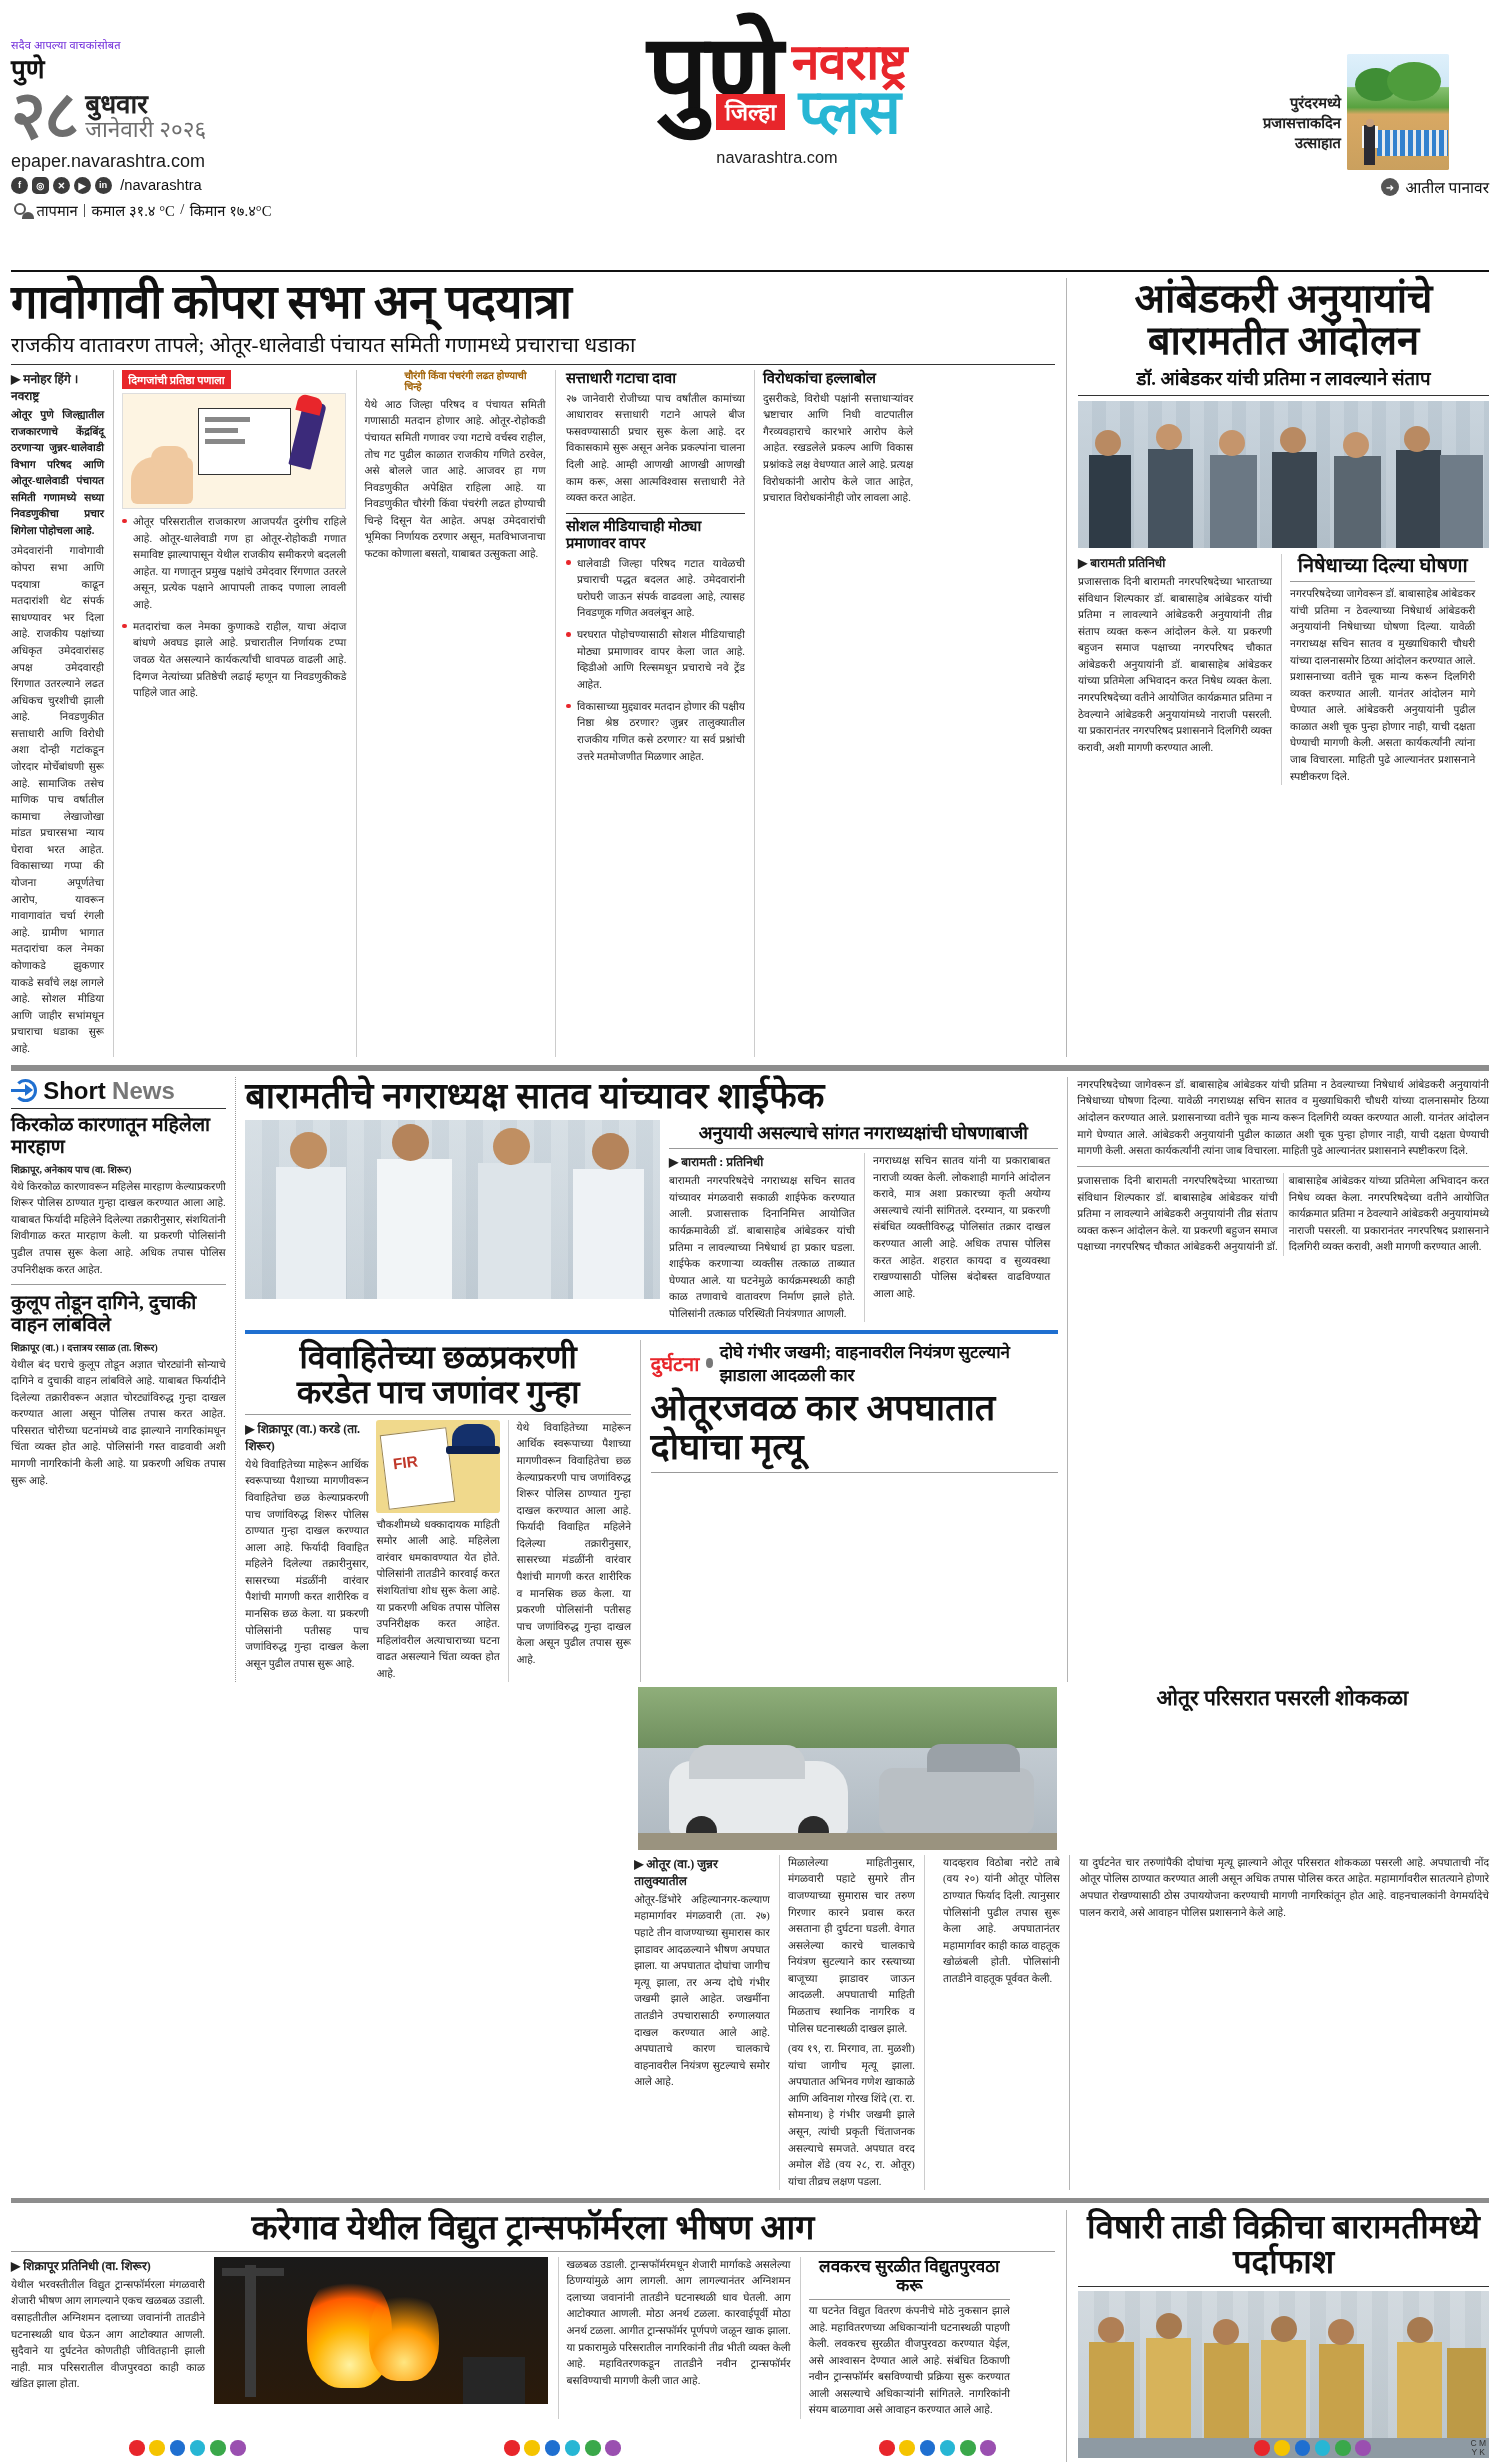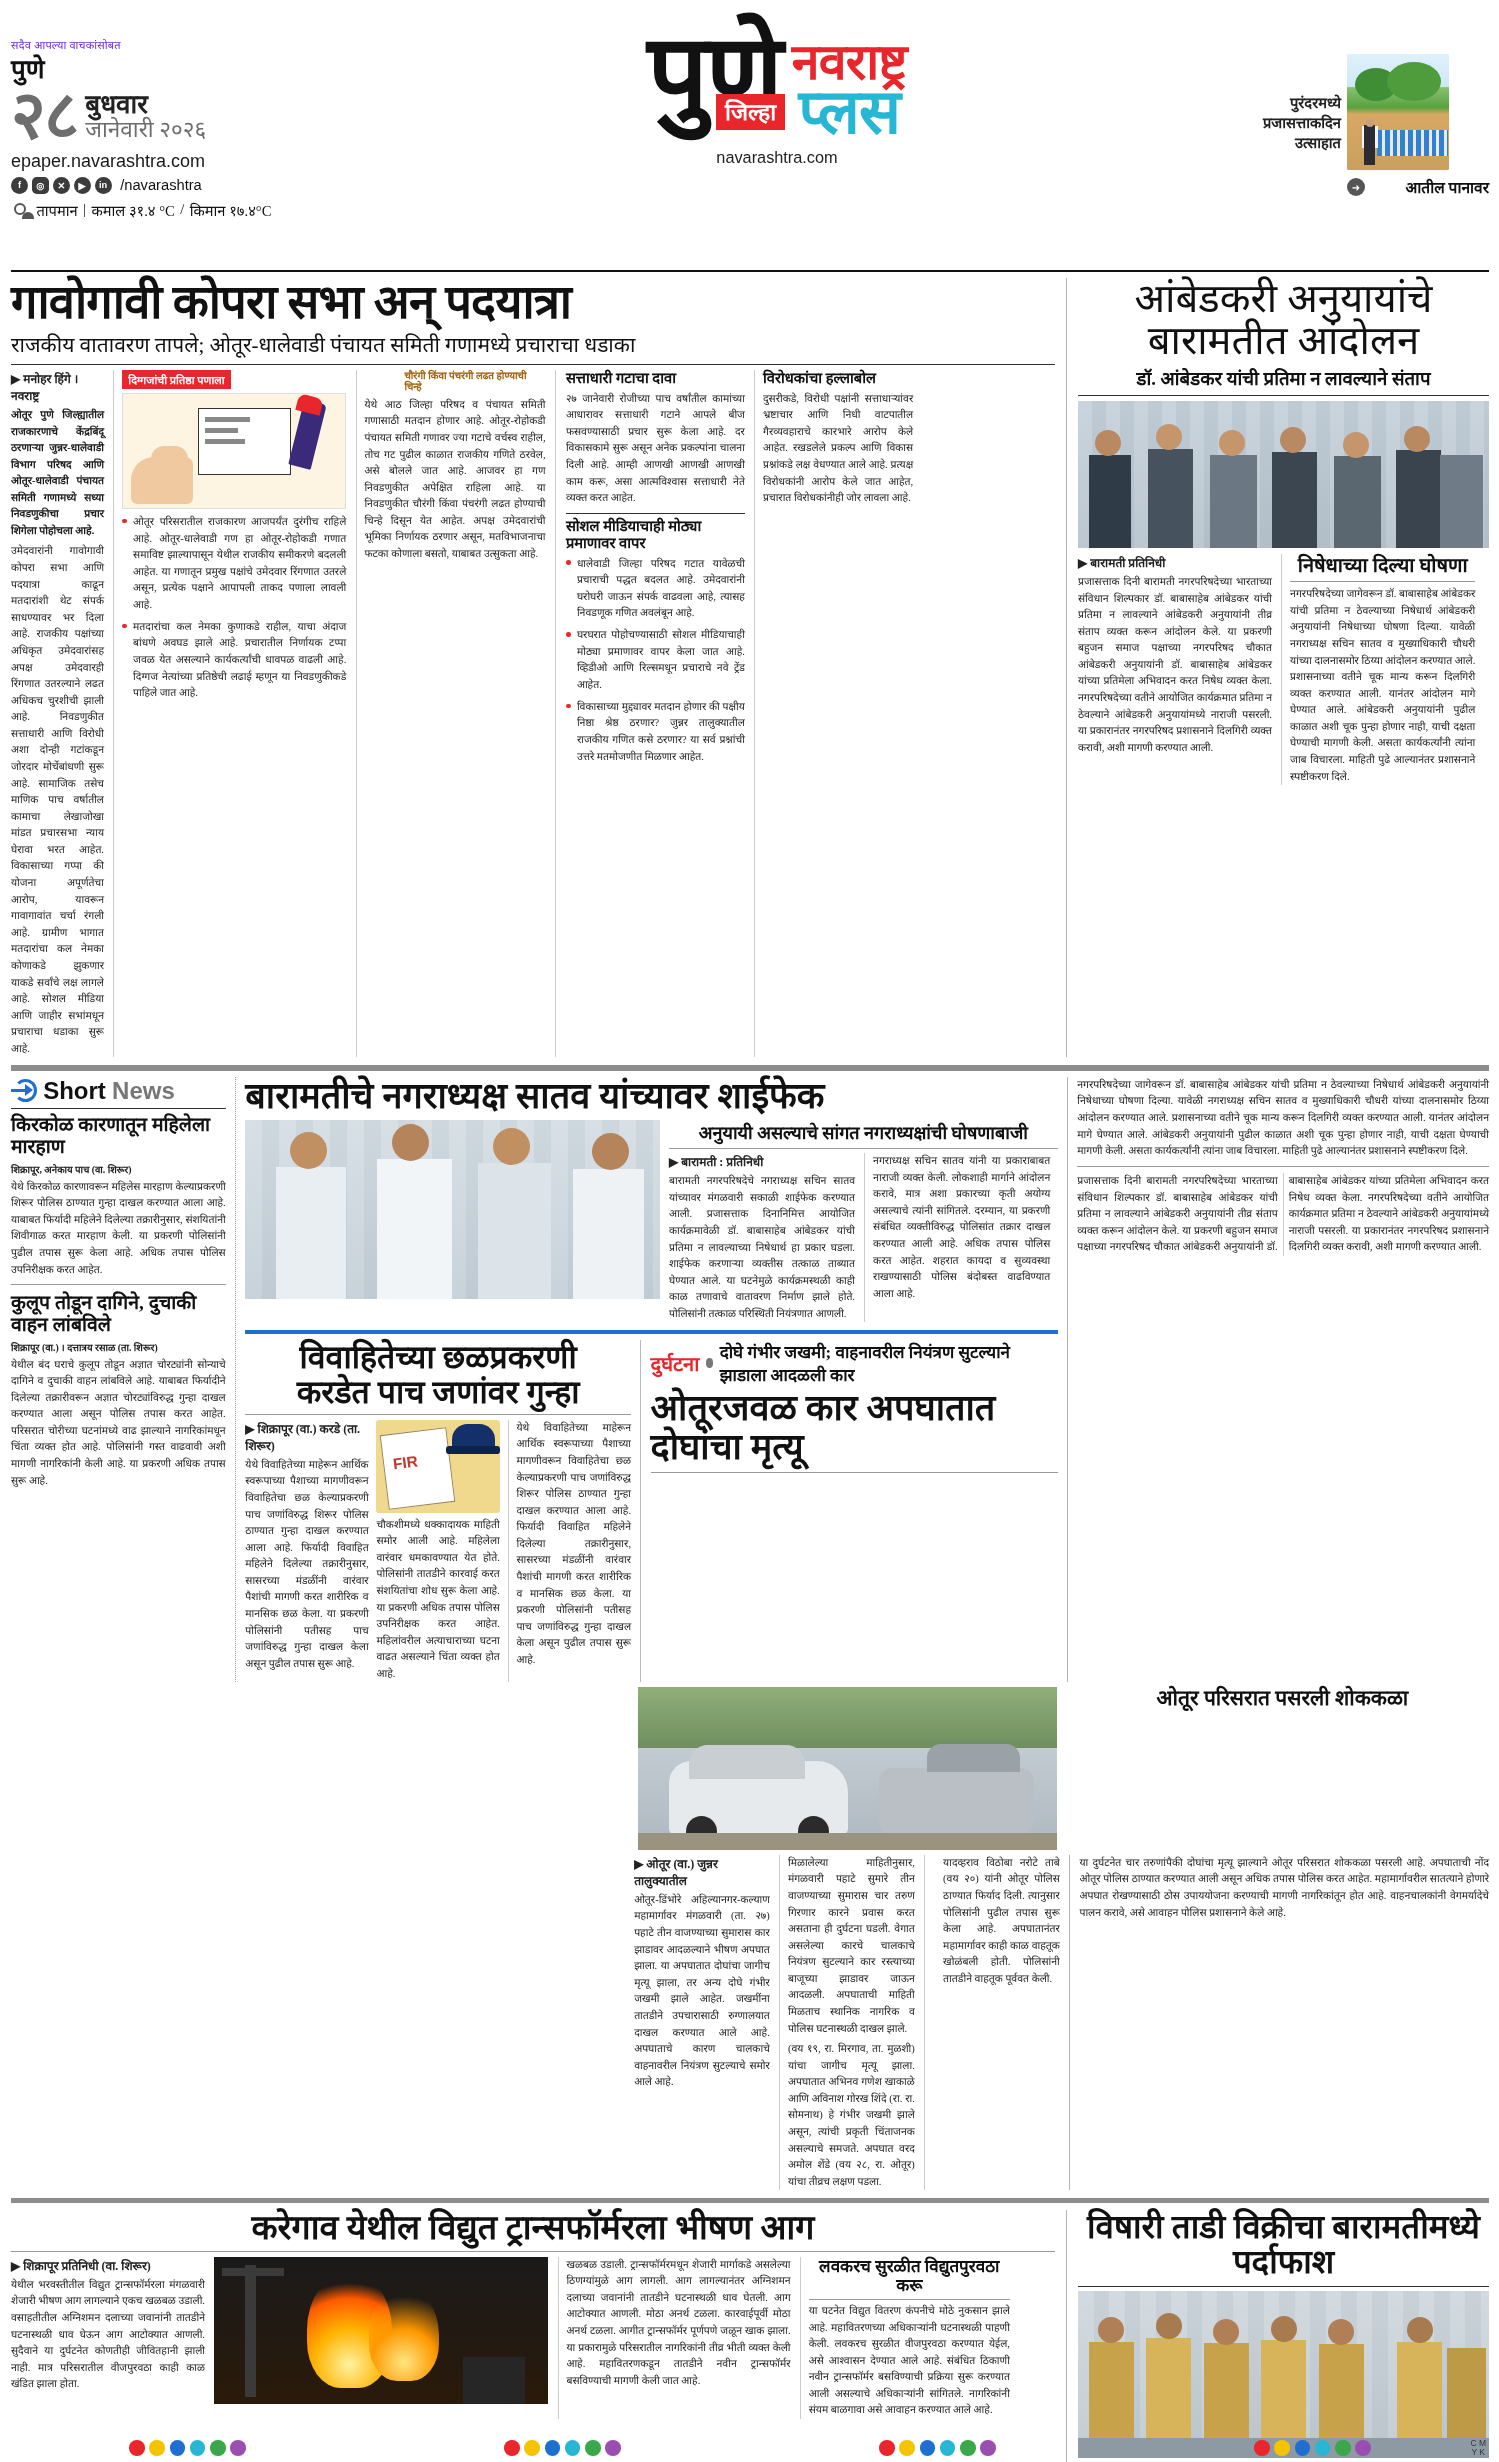--- a/index.html
+++ b/index.html
@@ -55,34 +55,34 @@
   .mr-photo .tree1 { position:absolute; left:7.8px; top:14px; width:42px; height:33px; background:#3f8e35; border-radius:50%; }
   .mr-photo .tree2 { position:absolute; left:40px; top:7.8px; width:54px; height:39px; background:#4e9c3c; border-radius:50%; }
   .mr-photo .man { position:absolute; left:17px; bottom:4.7px; width:11px; height:40px; background:#2b2b33; }
   .mr-photo .manhead { position:absolute; left:18.6px; bottom:43px; width:8.5px; height:8.5px; background:#caa07a; border-radius:50%; }
   .mr-photo .manshirt { position:absolute; left:14.7px; bottom:22px; width:16.3px; height:22px; background:#f4f4f4; }
   .mr-photo .kids { position:absolute; right:1.6px; bottom:14px; width:71px; height:26px;
                     background:repeating-linear-gradient(90deg,#2a7fd4 0 4.7px,#e8eef5 4.7px 7.8px); opacity:.95; }
   .inside-row { display:flex; align-items:center; gap:6.2px; justify-content:flex-end; margin-top:6.2px; }
   .inside-ico { width:18.6px; height:18.6px; border-radius:50%; background:#555; color:#fff; font-size:10px;
                 display:flex; align-items:center; justify-content:center; }
-  .inside-text { font-size:15.5px; font-weight:bold;margin-left:34px; }
+  .inside-text { font-size:15.5px; font-weight:normal; }
   .mast-right-wrap { width:272px; }
 
   .rule-thin { border-top:0.8px solid #999; margin:4.7px 0; }
   .rule-thick { border-top:2.3px solid #111; }
   .rule-2 { border-top:1.6px solid #333; }
 
   
   .cols { display:flex; gap:0; }
   .colL { width:1056px; padding-right:11px; border-right:0.8px solid #b4b4b4; }
   .colR { width:422px; padding-left:11px; }
 
   .h1 { font-size:47px; font-weight:bold; line-height:1.04; letter-spacing:-0.8px; }
-  .h1b { font-size:40px; font-weight:normal; line-height:1.05; }
+  .h1b { font-size:40px; font-weight:bold; line-height:1.05; }
   .h2 { font-size:34px; font-weight:bold; line-height:1.08; }
   .h3 { font-size:26px; font-weight:bold; line-height:1.1; }
   .h4 { font-size:21px; font-weight:bold; line-height:1.15; }
   .sub { font-size:21px; line-height:1.25; color:#111; }
   .kicker { font-size:14.7px; font-weight:bold; color:#e8262b; }
 
   .body-txt { font-size:10.5px; line-height:1.58; text-align:justify; color:#1d1d1d;
               font-family:"Liberation Serif", serif; }
   .byline { font-size:12px; font-weight:bold; color:#222; }
   .place { font-size:9.7px; font-weight:bold; }

